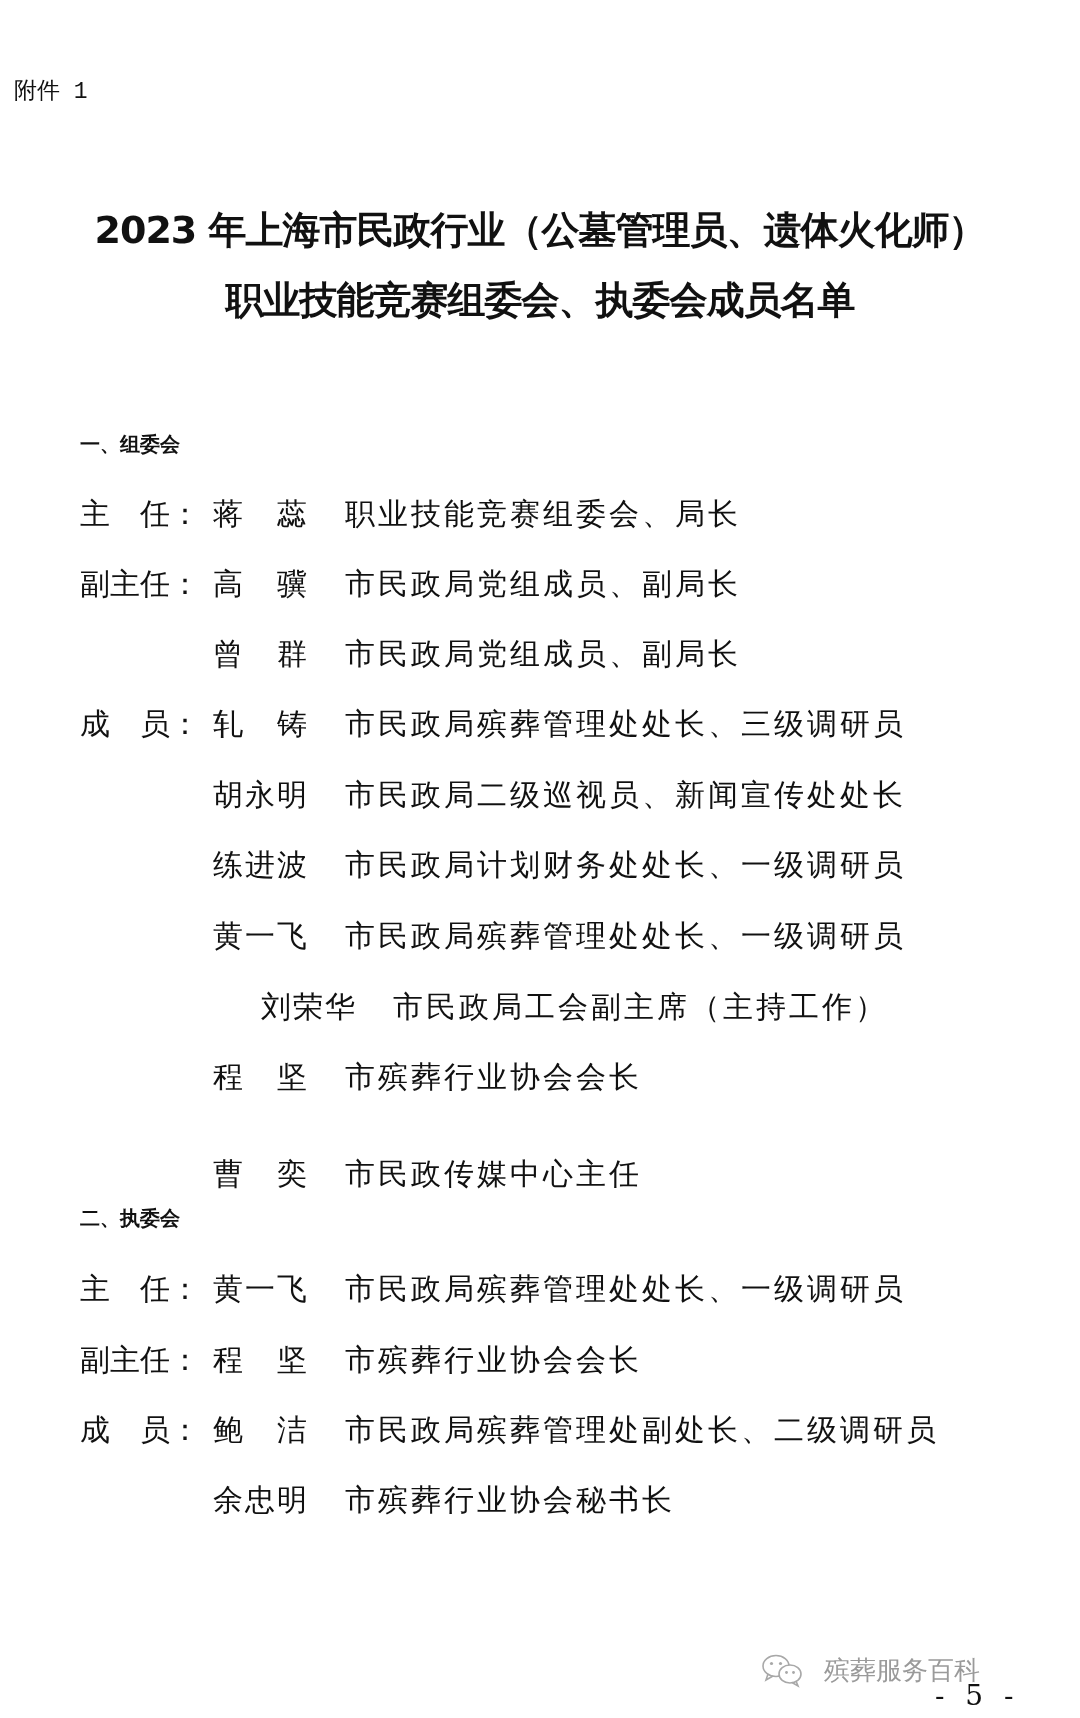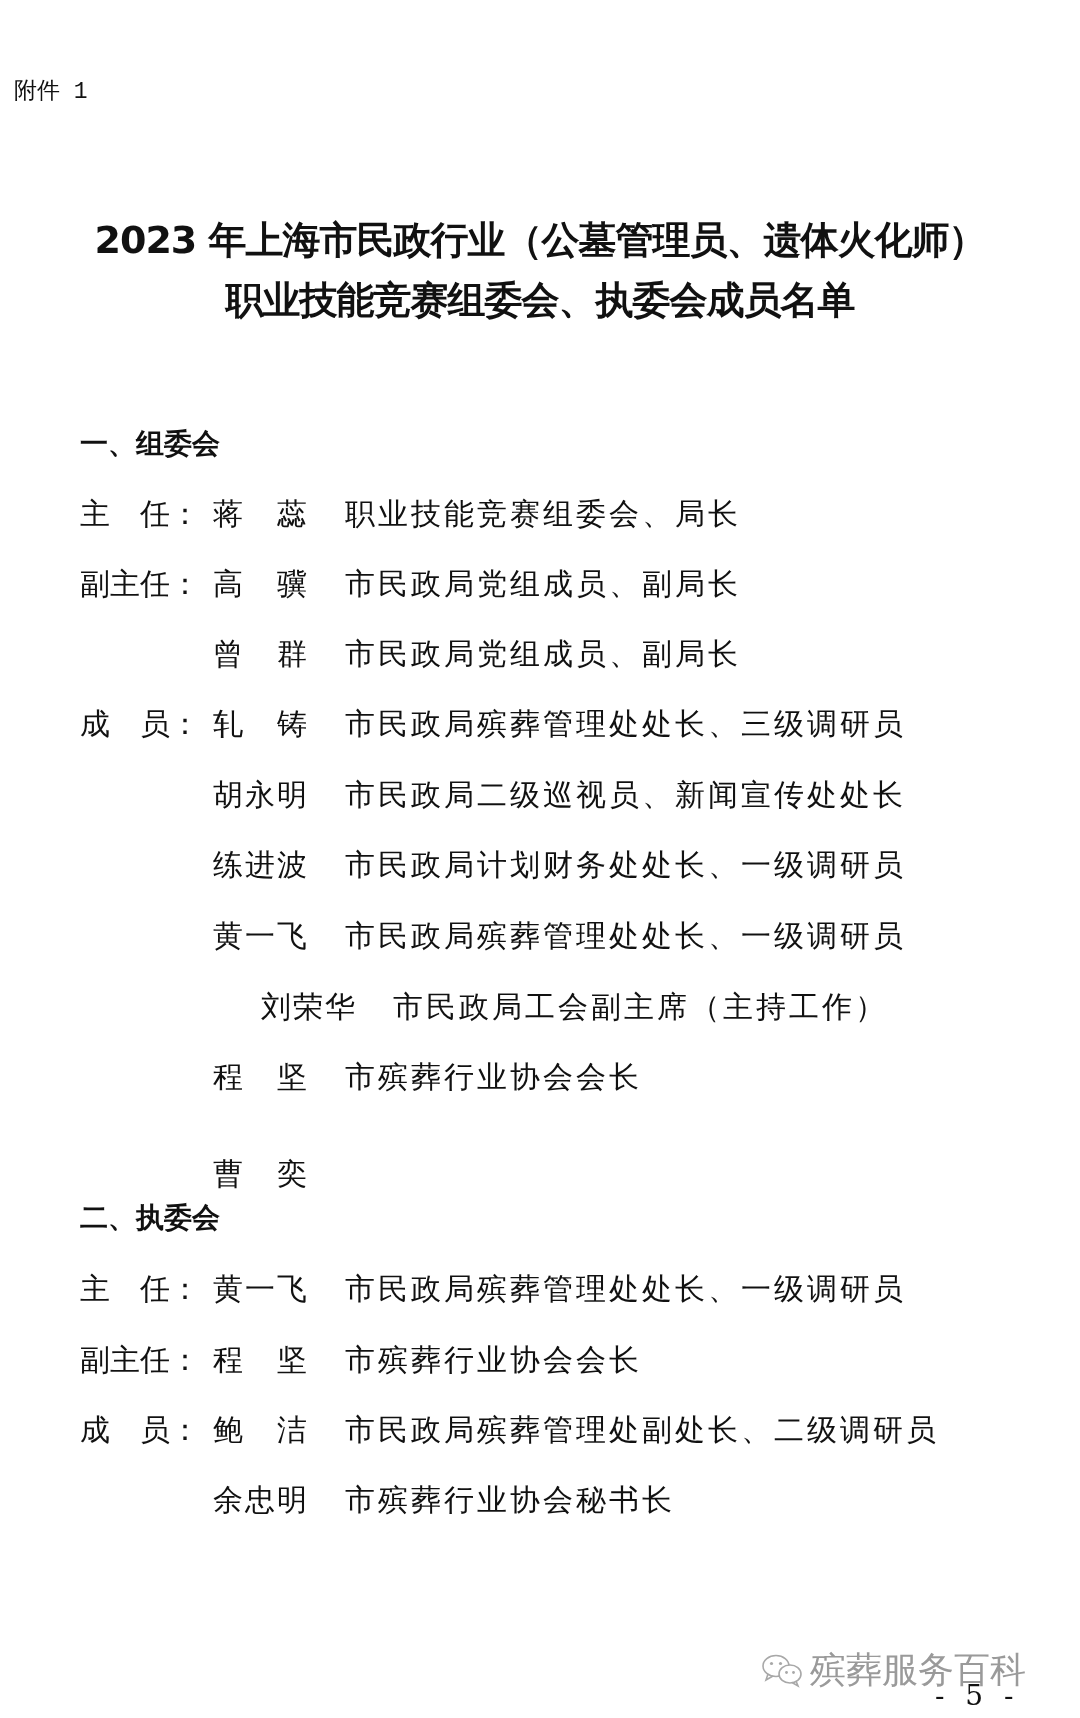--- a/index.html
+++ b/index.html
@@ -12,47 +12,47 @@
       position: absolute; left: 14px; top: 72px;
       font-size: 23px; line-height: 40px;
       font-family: Liberation Mono, monospace;
     }
     .title {
       position: absolute; left: 0; width: 1080px; text-align: center;
       font-weight: bold; font-size: 38px; line-height: 48px;
       font-family: "DejaVu Sans", sans-serif;
       letter-spacing: -1px;
     }
-    .title.t1 { top: 206px; margin-top: 10px; }
+    .title.t1 { top: 206px; }
     .title.t2 { top: 276px; }
     .section-heading {
       position: absolute; left: 80px;
-      font-size: 28px; line-height: 40px; font-weight: bold;
+      font-size: 20px; line-height: 40px; font-weight: bold;
       font-family: "DejaVu Sans", sans-serif;
     }
     .row {
       position: absolute; left: 0; width: 1004px; height: 44px;
       font-size: 30px; line-height: 44px;
     }
     .row .label {
       position: absolute; left: 80px; width: 132px;
       letter-spacing: 0px; white-space: pre;
     }
     .row .name {
       position: absolute; left: 213px; width: 130px;
       white-space: pre; letter-spacing: 2px;
     }
     .row .duty {
       position: absolute; left: 345px; white-space: pre;
       letter-spacing: 3px;
     }
     .watermark {
       position: absolute; left: 760px; top: 1650px;
-      display: flex; align-items: center; gap: 6px;
-      color: #9a9a9a; font-size: 36px; line-height: 40px;
+      display: flex; align-items: center; gap: 20px;
+      color: #9a9a9a; font-size: 26px; line-height: 40px;
       font-family: "DejaVu Sans", sans-serif;
     }
     .watermark svg { width: 44px; height: 36px; }
     .page-num {
       position: absolute; left: 935px; top: 1680px;
       font-size: 28px; line-height: 32px; letter-spacing: 6px;
     }
   </style>
 </head>
 <body>
@@ -105,20 +105,21 @@
   <span class="duty">市民政局工会副主席（主持工作）</span>
 </div>
 <div class="row" style="top:1055px;">
   <span class="label"></span>
   <span class="name">程　坚</span>
   <span class="duty">市殡葬行业协会会长</span>
 </div>
 <div class="row" style="top:1126px;margin-top:26px;">
   <span class="label"></span>
   <span class="name">曹　奕</span>
+  <span class="duty">市民政传媒中心主任</span>
 </div>
 
 <div class="section-heading" style="top:1198px;">二、执委会</div>
 
 <div class="row" style="top:1267px;">
   <span class="label">主　任：</span>
   <span class="name">黄一飞</span>
   <span class="duty">市民政局殡葬管理处处长、一级调研员</span>
 </div>
 <div class="row" style="top:1338px;">

